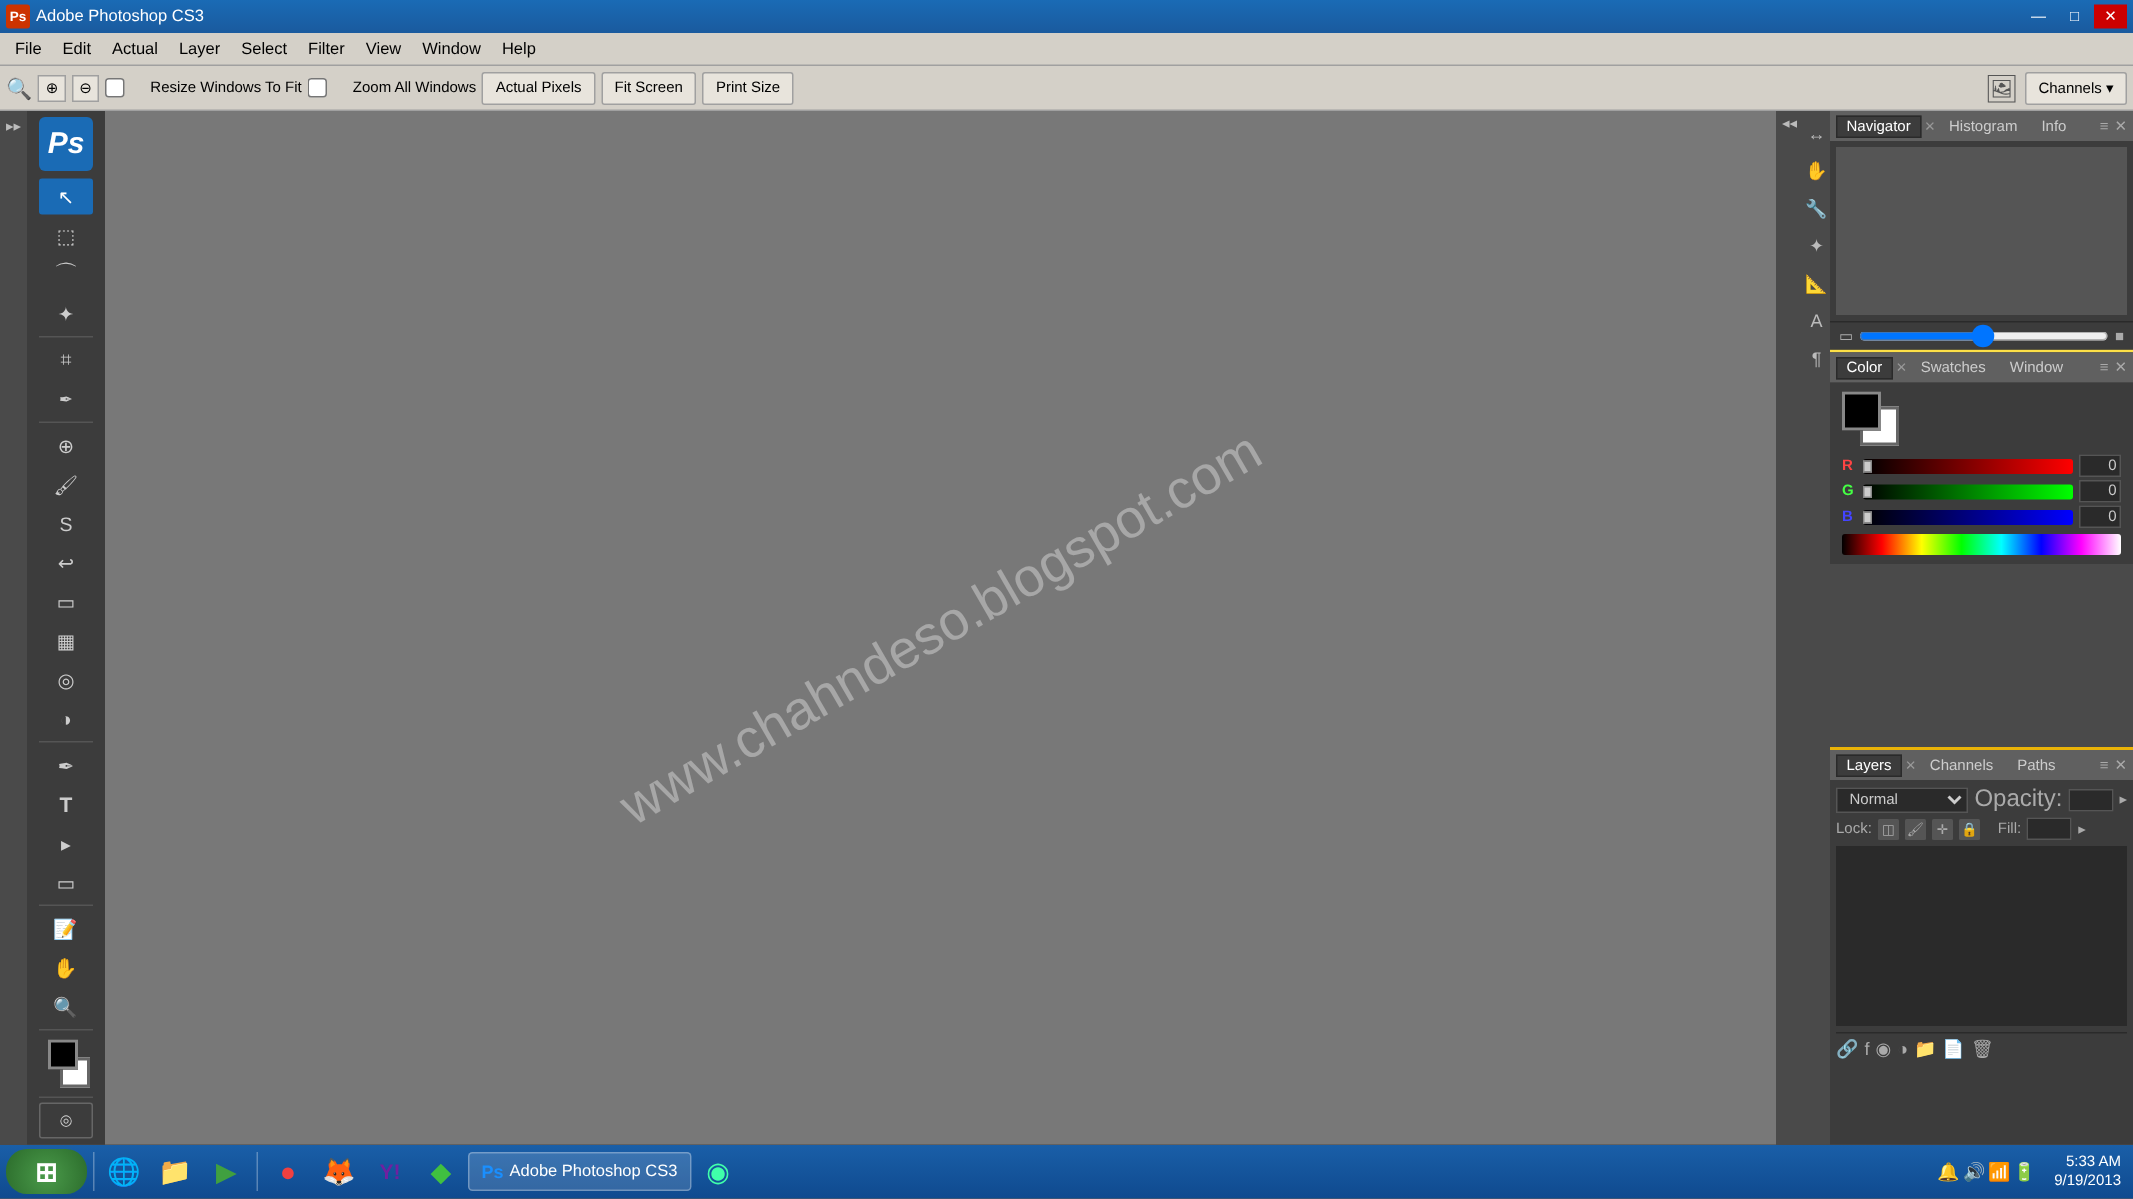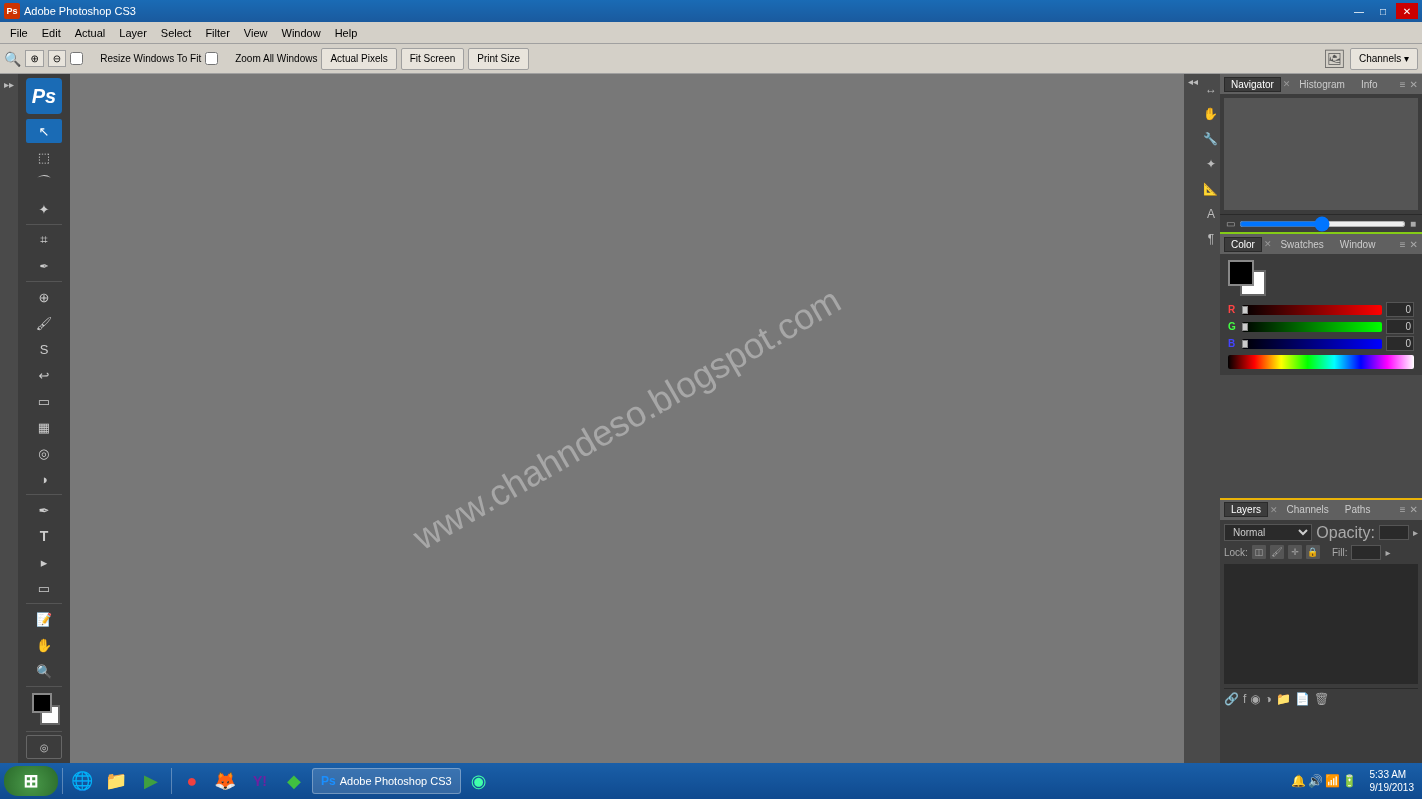--- a/index.html
+++ b/index.html
@@ -121,21 +121,21 @@
       background: rgba(255,255,255,0.15); border: 1px solid rgba(255,255,255,0.3);
       border-radius: 3px; cursor: pointer; display: flex; align-items: center; gap: 4px;
       font-size: 11px; color: white;
     }
     .taskbar-sep { width: 1px; height: 26px; background: rgba(255,255,255,0.3); margin: 0 2px; }
     .taskbar-right {
       margin-left: auto; display: flex; align-items: center; gap: 4px;
       color: white; font-size: 10px;
     }
     .sys-tray { display: flex; align-items: center; gap: 2px; padding: 0 4px; }
-    .clock { line-height: 1.3; padding: 0 4px; }
+    .clock { text-align: right; line-height: 1.3; padding: 0 4px; }
 
     
     #right-column {
       display: flex; flex-direction: row;
       height: 100%;
     }
     #right-icon-strip {
       width: 18px; background: #4a4a4a;
       display: flex; flex-direction: column;
       align-items: center; padding-top: 4px; gap: 3px;
@@ -289,21 +289,21 @@
       <div class="r-icon">✋</div>
       <div class="r-icon">🔧</div>
       <div class="r-icon">✦</div>
       <div class="r-icon">📐</div>
       <div class="r-icon">A</div>
       <div class="r-icon">¶</div>
     </div>
 
     <div id="right-panels-main" style="width:202px; display:flex; flex-direction:column;">
 
-      <div class="top-panel-group" style="background:#0f172a; border-bottom:2px solid #84cc16;">
+      <div class="top-panel-group" style="background:#0f172a; border-bottom:2px solid #fde047;">
         <div class="panel-title-bar">
           <span class="p-tab active">Navigator</span>
           <span class="p-tab-close">✕</span>
           <span class="p-tab">Histogram</span>
           <span class="p-tab">Info</span>
           <span class="p-menu">≡</span>
           <span class="p-close">✕</span>
         </div>
         <div class="panel-body" style="height:120px; background:#3c3c3c; padding:4px; position:relative;">
 

